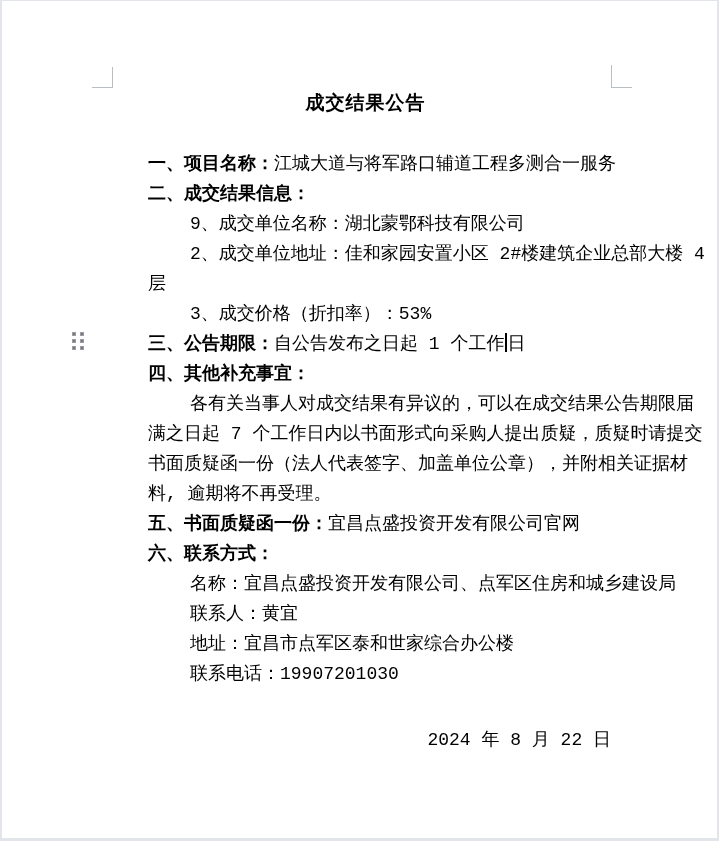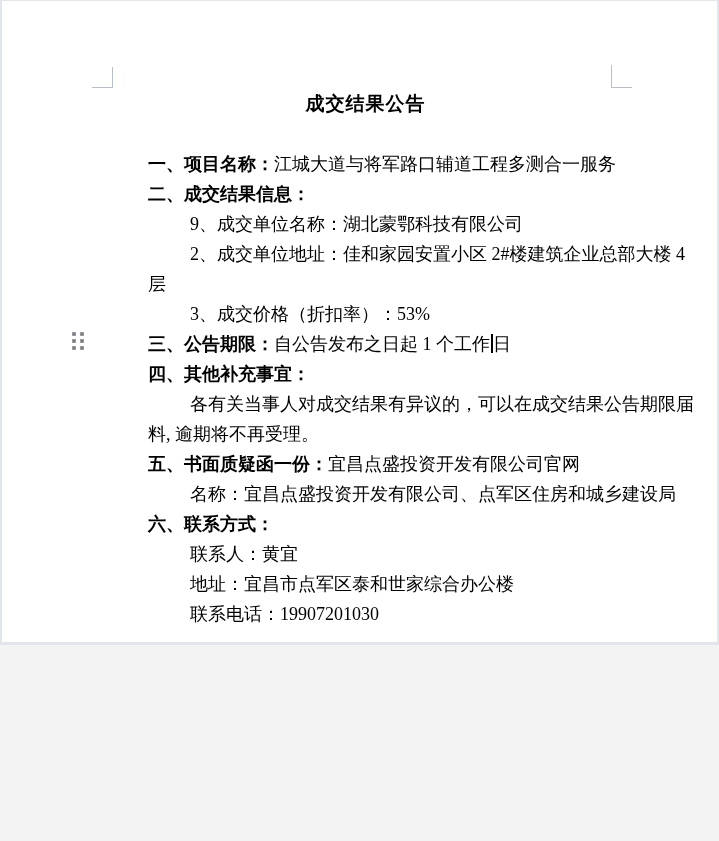--- a/index.html
+++ b/index.html
@@ -1,28 +1,28 @@
 <!DOCTYPE html>
 <html style="--page-bg: #ffffff; --page-border: #e2e5e9; --crop-color: #b9bec5; --dot-color: #75797e; --text-color: #000000;"><head>
 <meta charset="utf-8">
 <style>
   html, body { margin: 0; padding: 0; background: #f3f3f3; }
   * { box-sizing: border-box; }
 
   .screen {
     position: relative;
     width: 719px;
-    height: 645px;
+    height: 841px;
     background: var(--page-bg, #ffffff);
     border-top: 1px solid var(--page-border, #e2e5e9);
     border-left: 2px solid var(--page-border, #e2e5e9);
     border-right: 2px solid var(--page-border, #e2e5e9);
     border-bottom: 3px solid var(--page-border, #e2e5e9);
     overflow: hidden;
-    font-family: Liberation Serif, serif;
+    font-family: Liberation Mono, monospace;
     color: var(--text-color, #000);
   }
 
   
   .crop-tl {
     position: absolute; left: 90px; top: 66px; width: 21px; height: 21px;
     border-right: 1px solid var(--crop-color, #b9bec5);
     border-bottom: 1px solid var(--crop-color, #b9bec5);
   }
   .crop-tr {
@@ -99,24 +99,26 @@
     <div>
         <div class="line"><span class="b">一、项目名称：</span><span>江城大道与将军路口辅道工程多测合一服务</span></div>
         <div class="line"><span class="b">二、成交结果信息：</span></div>
         <div class="line" style="padding-left: 42px;"><span>9、成交单位名称：湖北蒙鄂科技有限公司</span></div>
         <div class="line" style="padding-left: 42px;"><span>2、成交单位地址：佳和家园安置小区 2#楼建筑企业总部大楼 4</span></div>
         <div class="line"><span>层</span></div>
         <div class="line" style="padding-left: 42px;"><span>3、成交价格（折扣率）：53%</span></div>
         <div class="line"><span class="b">三、公告期限：</span><span>自公告发布之日起 1 个工作</span><span class="caret"></span><span>日</span></div>
         <div class="line"><span class="b">四、其他补充事宜：</span></div>
         <div class="line" style="padding-left: 42px;"><span>各有关当事人对成交结果有异议的，可以在成交结果公告期限届</span></div>
+        <div class="line"><span>满之日起 7 个工作日内以书面形式向采购人提出质疑，质疑时请提交</span></div>
+        <div class="line"><span>书面质疑函一份（法人代表签字、加盖单位公章），并附相关证据材</span></div>
         <div class="line"><span>料, 逾期将不再受理。</span></div>
         <div class="line"><span class="b">五、书面质疑函一份：</span><span>宜昌点盛投资开发有限公司官网</span></div>
+        <div class="line"><span class="b">六、联系方式：</span></div>
         <div class="line" style="padding-left: 42px;"><span>名称：宜昌点盛投资开发有限公司、点军区住房和城乡建设局</span></div>
-        <div class="line"><span class="b">六、联系方式：</span></div>
         <div class="line" style="padding-left: 42px;"><span>联系人：黄宜</span></div>
         <div class="line" style="padding-left: 42px;"><span>地址：宜昌市点军区泰和世家综合办公楼</span></div>
         <div class="line" style="padding-left: 42px;"><span>联系电话：19907201030</span></div>
       </div>
     <div class="date-line">2024 年 8 月 22 日</div>
   </div>
 
 </div>
 
 </body></html>

